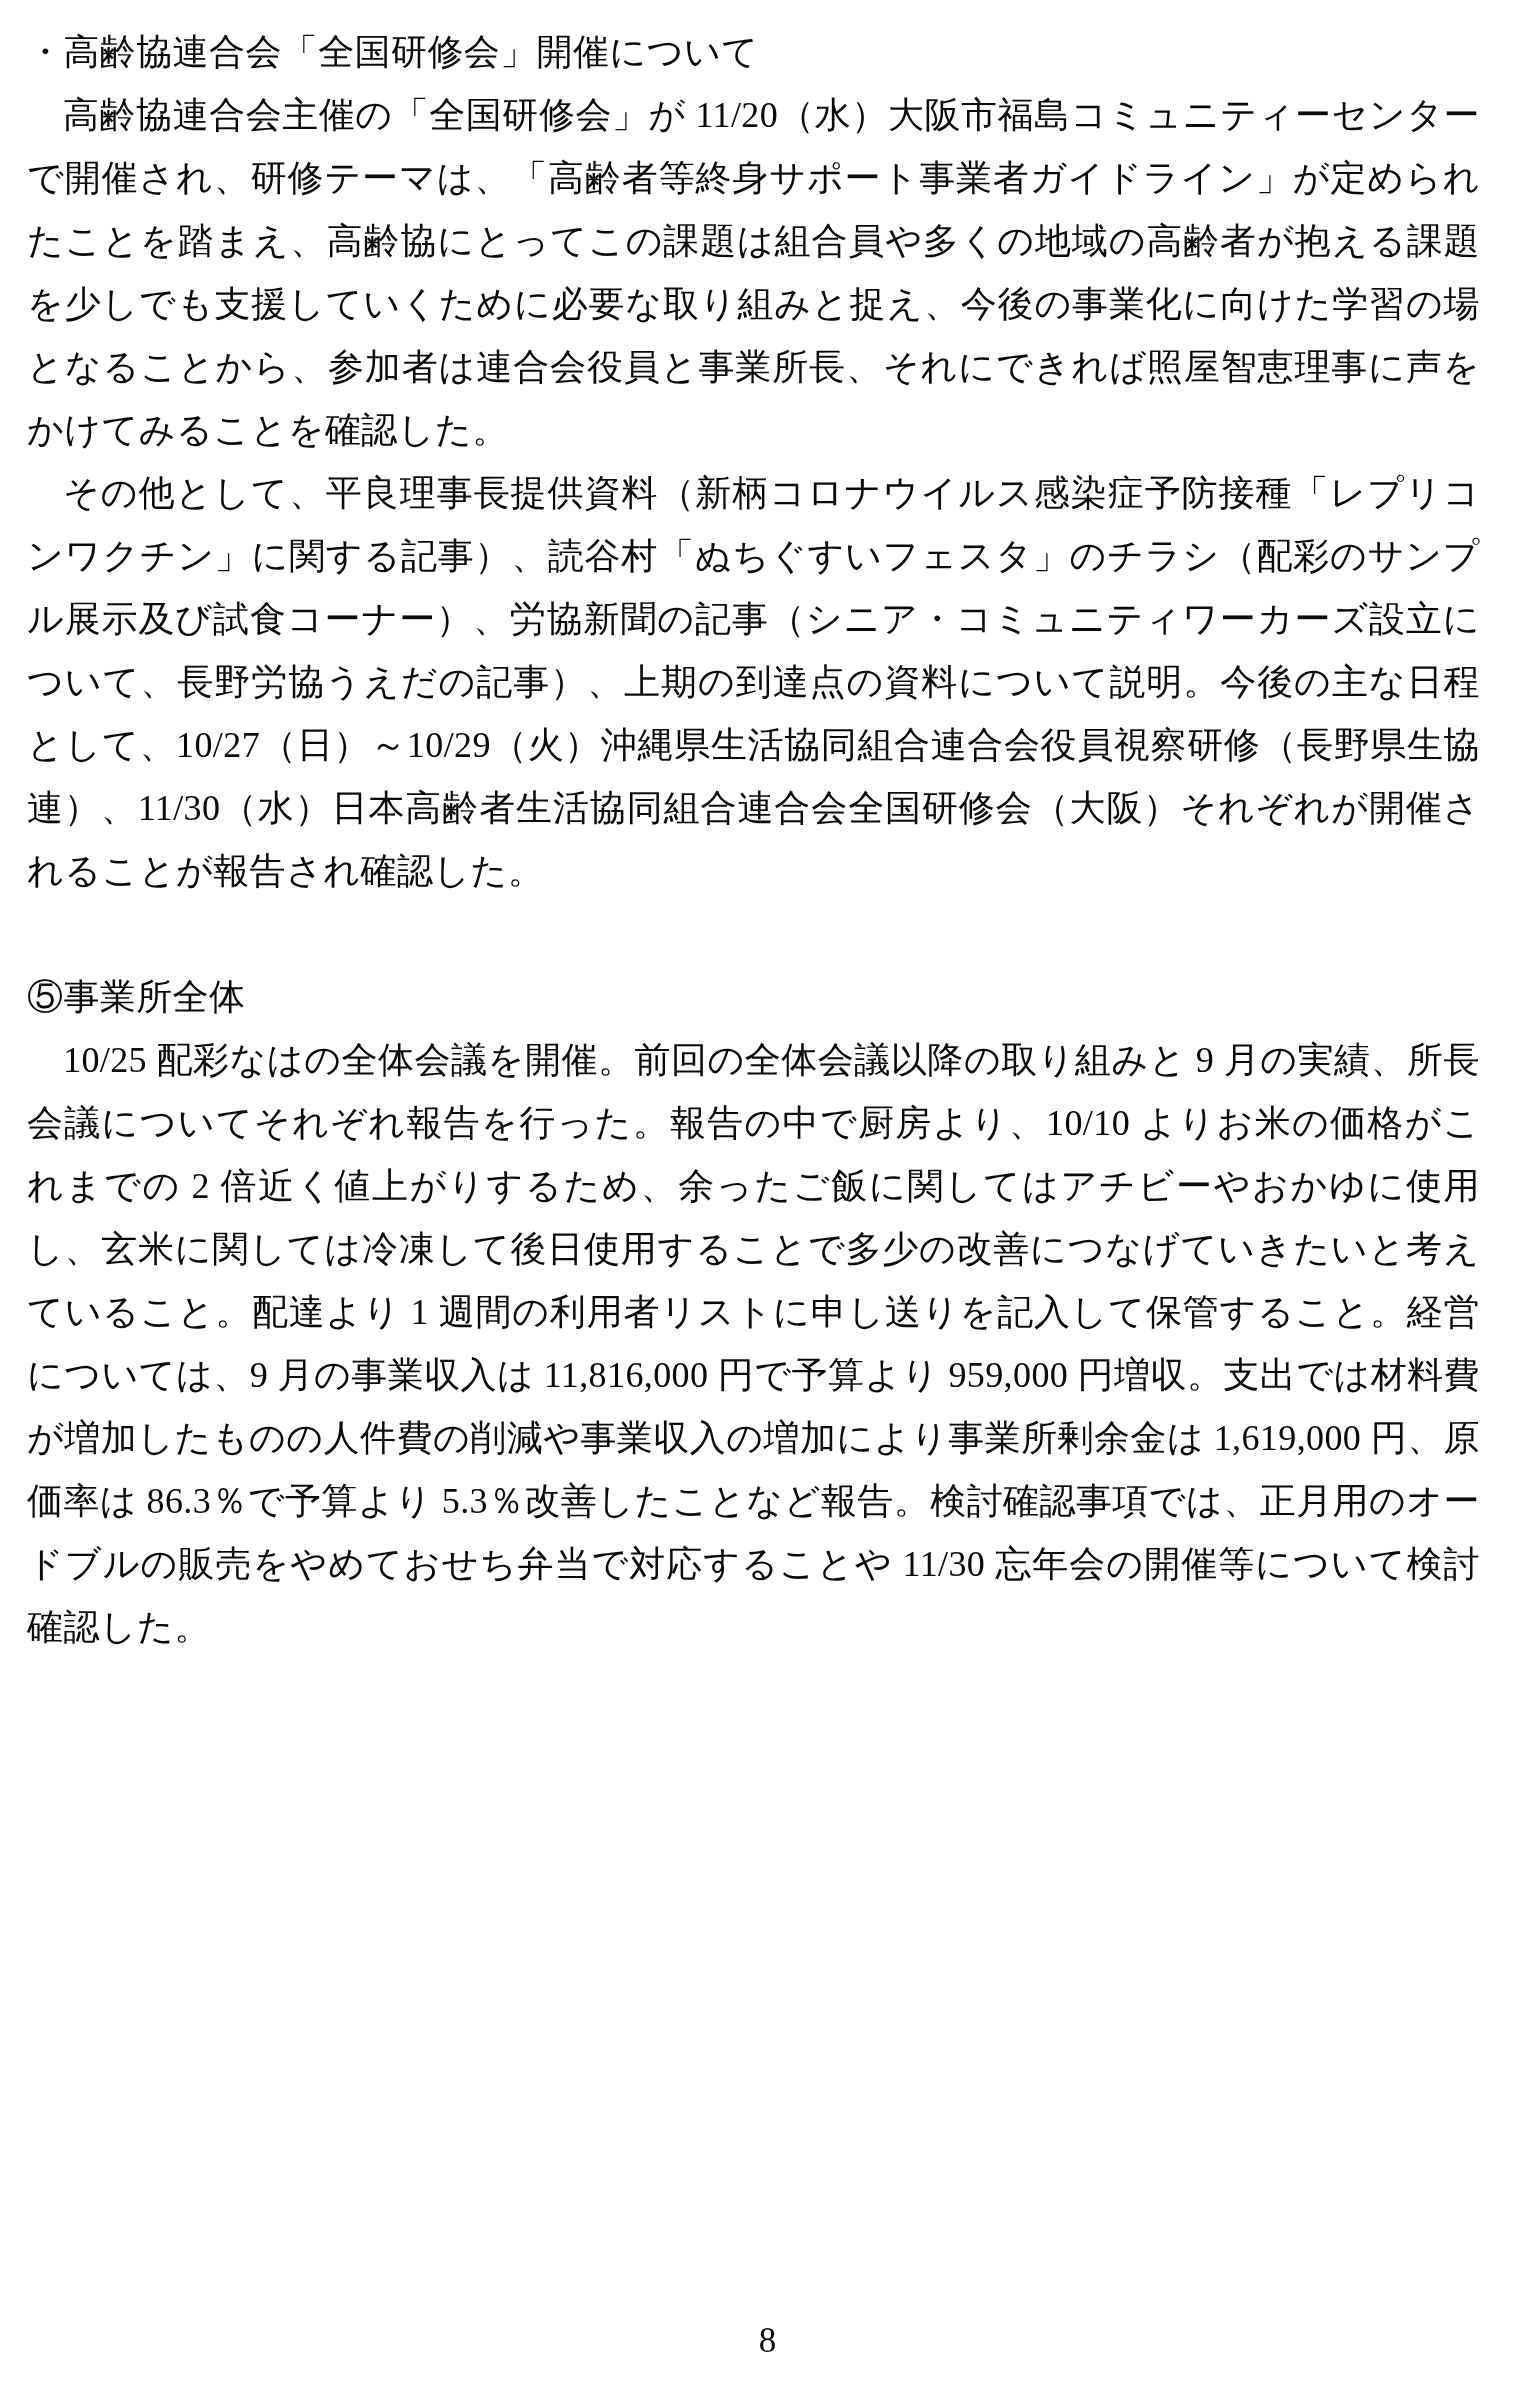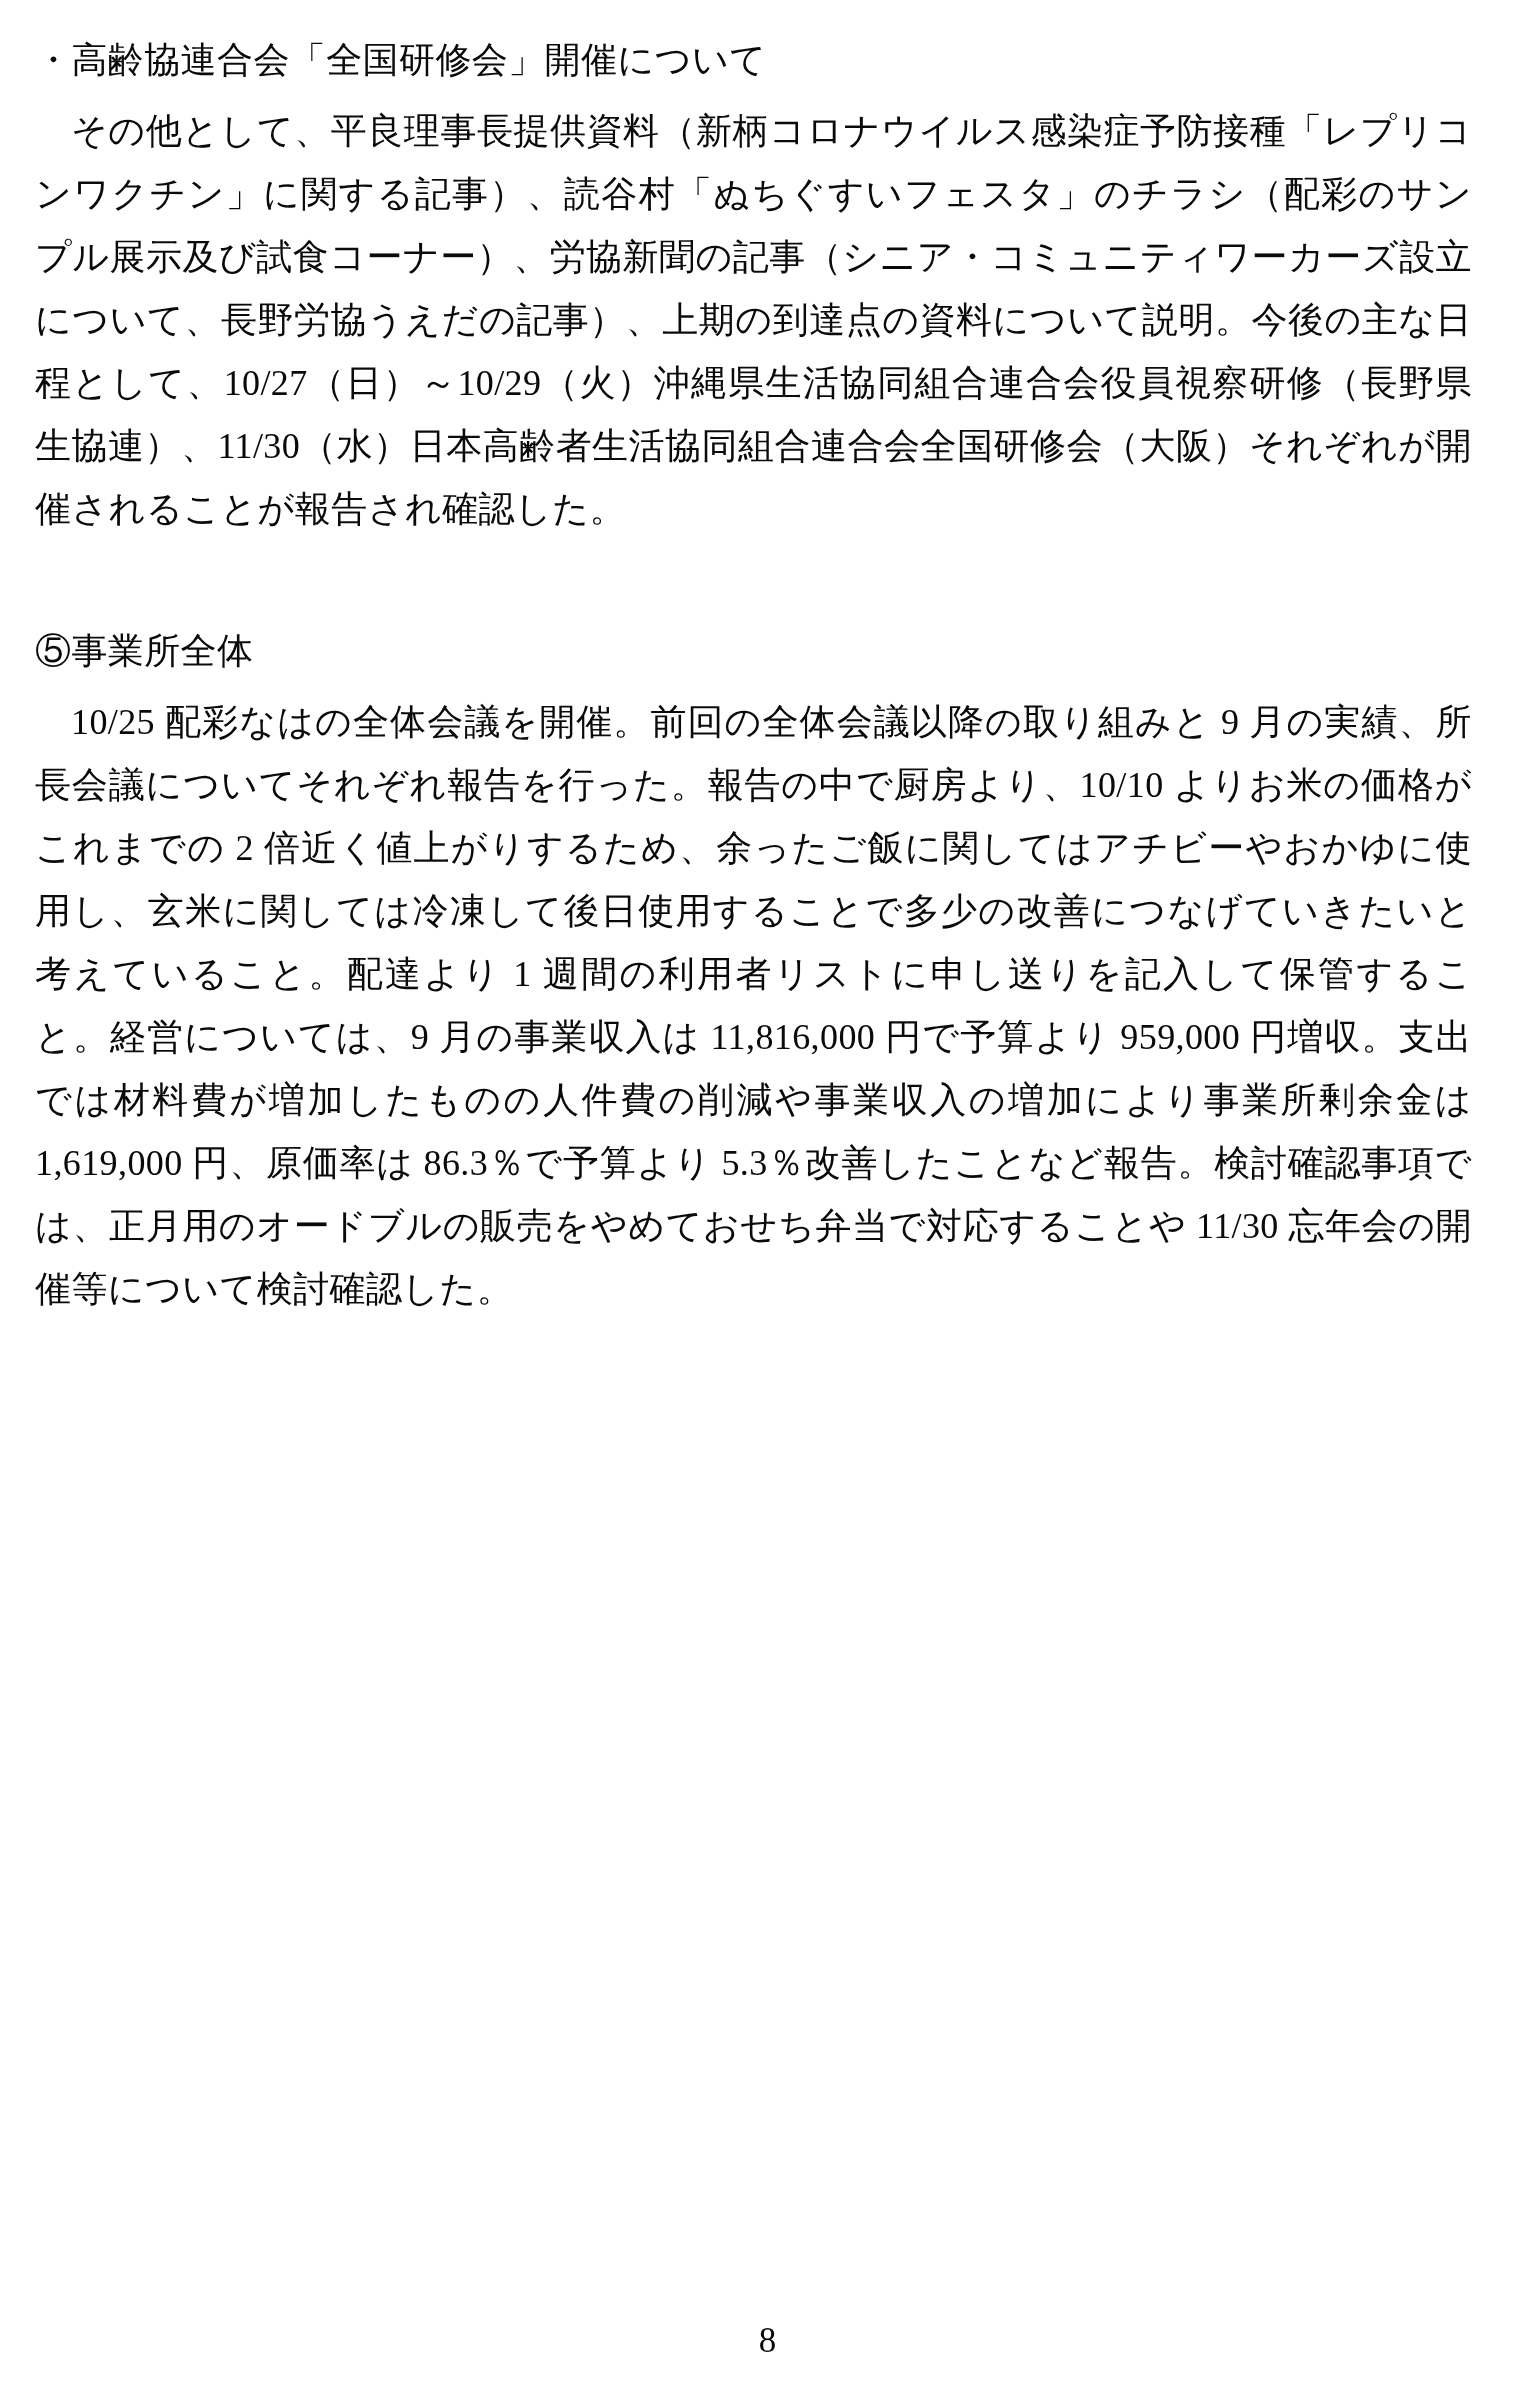--- a/index.html
+++ b/index.html
@@ -21,21 +21,21 @@
     left: 27px;
     top: 21.4px;
     width: 1453px;
     font-size: 36px;
     line-height: 63px;
     text-align: justify;
     text-justify: inter-character;
     letter-spacing: 0.4px;
   }
   .content p {
-    margin: 8px;
+    margin: 0;
     padding: 0;
   }
   .content p.body {
     text-indent: 1em;
   }
   .content p.bullet {
     text-indent: 0;
   }
   .content p.heading {
     text-indent: 0;
@@ -52,20 +52,21 @@
     font-size: 35px;
     line-height: 35px;
   }
 </style>
 </head>
 <body>
 
 <div class="page">
   <div class="content">
       <p class="bullet">・高齢協連合会「全国研修会」開催について</p>
+      <p class="body">高齢協連合会主催の「全国研修会」が 11/20（水）大阪市福島コミュニティーセンターで開催され、研修テーマは、「高齢者等終身サポート事業者ガイドライン」が定められたことを踏まえ、高齢協にとってこの課題は組合員や多くの地域の高齢者が抱える課題を少しでも支援していくために必要な取り組みと捉え、今後の事業化に向けた学習の場となることから、参加者は連合会役員と事業所長、それにできれば照屋智恵理事に声をかけてみることを確認した。</p>
       <p class="body">その他として、平良理事長提供資料（新柄コロナウイルス感染症予防接種「レプリコンワクチン」に関する記事）、読谷村「ぬちぐすいフェスタ」のチラシ（配彩のサンプル展示及び試食コーナー）、労協新聞の記事（シニア・コミュニティワーカーズ設立について、長野労協うえだの記事）、上期の到達点の資料について説明。今後の主な日程として、10/27（日）～10/29（火）沖縄県生活協同組合連合会役員視察研修（長野県生協連）、11/30（水）日本高齢者生活協同組合連合会全国研修会（大阪）それぞれが開催されることが報告され確認した。</p>
       <p class="spacer"></p>
       <p class="heading">⑤事業所全体</p>
       <p class="body">10/25 配彩なはの全体会議を開催。前回の全体会議以降の取り組みと 9 月の実績、所長会議についてそれぞれ報告を行った。報告の中で厨房より、10/10 よりお米の価格がこれまでの 2 倍近く値上がりするため、余ったご飯に関してはアチビーやおかゆに使用し、玄米に関しては冷凍して後日使用することで多少の改善につなげていきたいと考えていること。配達より 1 週間の利用者リストに申し送りを記入して保管すること。経営については、9 月の事業収入は 11,816,000 円で予算より 959,000 円増収。支出では材料費が増加したものの人件費の削減や事業収入の増加により事業所剰余金は 1,619,000 円、原価率は 86.3％で予算より 5.3％改善したことなど報告。検討確認事項では、正月用のオードブルの販売をやめておせち弁当で対応することや 11/30 忘年会の開催等について検討確認した。</p>
     </div>
   <div class="page-number">8</div>
 </div>
 
 
 </body></html>

